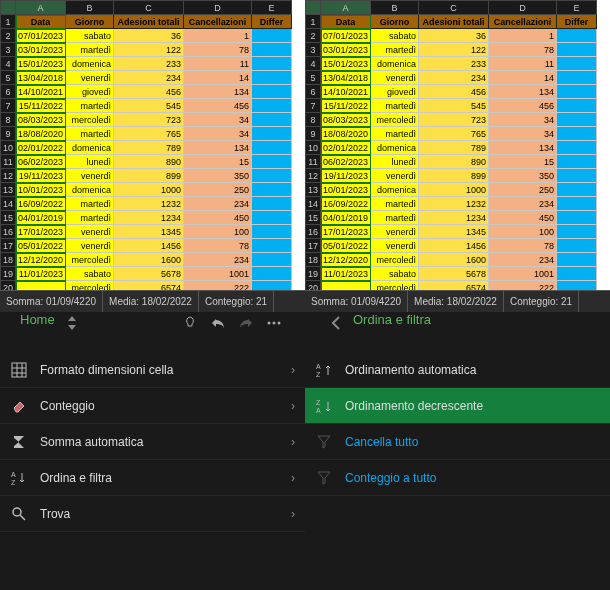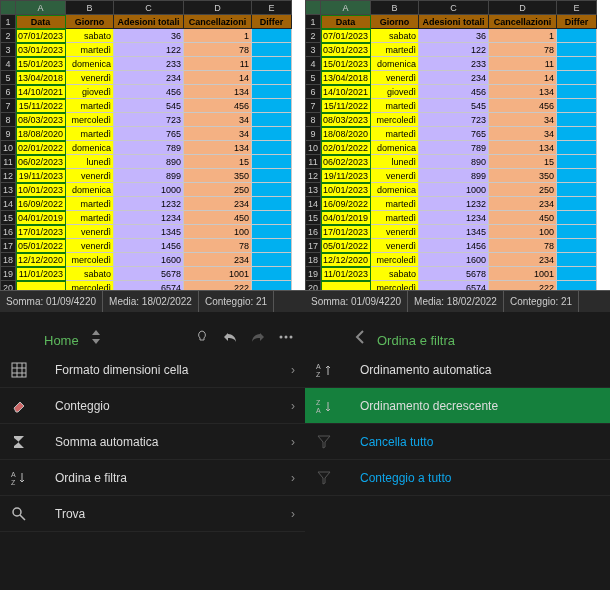--- a/index.html
+++ b/index.html
@@ -46,54 +46,53 @@
   }
   .corner.sel { background:#2f5f3f; }
   .col-hdr.colA { background:#2f5f3f; }
   .colA { width: 48px; }
   .colB { width: 48px; }
   .colC { width: 70px; }
   .colD { width: 68px; }
   .colE { width: 40px; }
   .hdr-cell { background:#a16207; font-weight:700; text-align:center; border:1px solid #222;}
   .yellow { background:#ffff00; text-align:right; }
-  .green  { background:#c4b5fd; text-align:right; }
+  .green  { background:#fde047; text-align:right; }
   .orange { background:#f4b183; text-align:right; }
   .blue   { background:#00b0f0; text-align:right; }
   .sel-col { outline:1px solid #107c10; outline-offset:-1px;}
   .stats {
     height: 22px;
     background: #2b2b2b;
     display:flex;
     align-items:flex-end;
     font-size:10px;
     color:#ccc;
     border-top:1px solid #555;
   }
   .stat { padding:0 6px; border-right:1px solid #555; height:100%; display:flex; align-items:center;}
   .menu-top {
     height: 36px;
     display:flex;
-    align-items:flex-end;
-    padding:0 8px;
+    align-items:flex-start;
+    padding:0 20px;
     gap:6px;
-    margin-left:36px;
   }
   .menu-label { color:#5db85d; font-size:13px; }
   .menu-top .spacer{flex:1;}
   .ticon { width:22px; height:22px; display:flex; align-items:center; justify-content:center; color:#ccc;}
   .menu-list { padding:4px 0; }
   .menu-item {
     height:36px;
     display:flex;
     align-items:center;
     padding:0 10px;
     color:#ddd;
     font-size:12px;
-    gap:27px;
+    gap:12px;
     border-bottom:1px solid #262626;
   }
   .menu-item.sel { background:#15803d; }
   .menu-item.dis { color:#0ea5e9; }
   .micon { width:18px; height:18px; display:flex; align-items:center; justify-content:center;}
   .mlabel { flex:1; }
   .chev { color:#888; }
   svg { display:block; }
 </style>
 </head>

